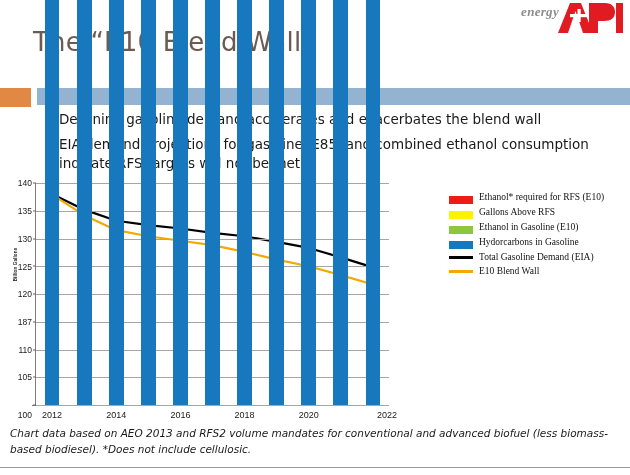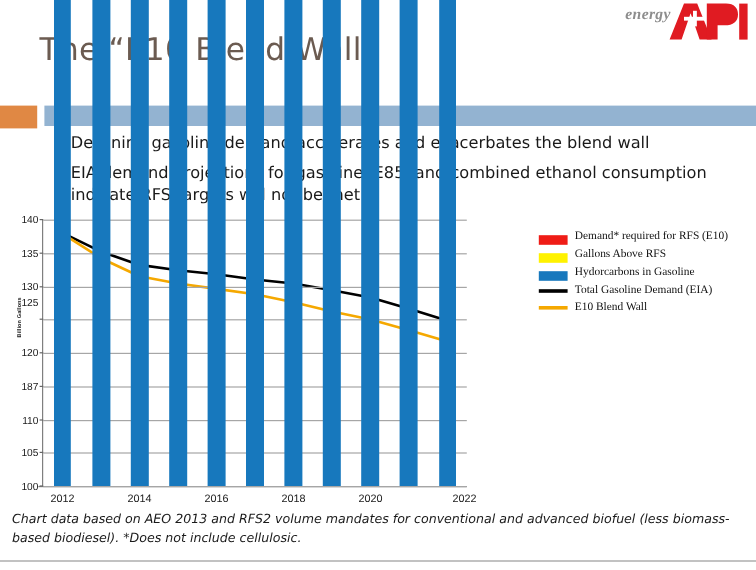--- a/index.html
+++ b/index.html
@@ -166,36 +166,36 @@
   <div class="ylabel">Billion Gallons</div>
   <div class="plot" id="plot">
     <div class="axis-left"></div>
     <div class="axis-bottom"></div>
     <svg class="lines-svg" id="lines-svg" viewBox="0 0 353 222">
         <polyline points="16.045454545454547,11.100000000000023 48.13636363636364,26.64000000000007 80.22727272727273,37.740000000000066 112.31818181818183,42.17999999999995 144.40909090909093,45.509999999999934 176.5,49.94999999999999 208.59090909090912,53.27999999999997 240.6818181818182,58.829999999999984 272.7727272727273,64.93499999999995 304.8636363636364,74.37000000000003 336.9545454545455,84.36000000000001" fill="none" stroke="#000000" stroke-width="2.2" stroke-linejoin="round"></polyline>
         <polyline points="16.045454545454547,11.654999999999973 48.13636363636364,32.190000000000055 80.22727272727273,47.17500000000001 112.31818181818183,53.27999999999997 144.40909090909093,57.72000000000003 176.5,62.15999999999994 208.59090909090912,68.82000000000005 240.6818181818182,76.59 272.7727272727273,83.25 304.8636363636364,92.12999999999997 336.9545454545455,101.56499999999998" fill="none" stroke="#f5a800" stroke-width="2.2" stroke-linejoin="round"></polyline>
       </svg>
   <div class="gridline" style="top: 222px;"></div>
       <div class="ytick-mark" style="top: 222px;"></div>
-      <div class="ytick" style="top: 222px;">100</div>
+      <div class="ytick" style="top: 232px;">100</div>
       <div class="gridline" style="top: 194.25px;"></div>
       <div class="ytick-mark" style="top: 194.25px;"></div>
       <div class="ytick" style="top: 194.25px;">105</div>
       <div class="gridline" style="top: 166.5px;"></div>
       <div class="ytick-mark" style="top: 166.5px;"></div>
       <div class="ytick" style="top: 166.5px;">110</div>
       <div class="gridline" style="top: 138.75px;"></div>
       <div class="ytick-mark" style="top: 138.75px;"></div>
       <div class="ytick" style="top: 138.75px;">187</div>
       <div class="gridline" style="top: 111px;"></div>
       <div class="ytick-mark" style="top: 111px;"></div>
       <div class="ytick" style="top: 111px;">120</div>
       <div class="gridline" style="top: 83.25px;"></div>
       <div class="ytick-mark" style="top: 83.25px;"></div>
-      <div class="ytick" style="top: 69px;">125</div>
+      <div class="ytick" style="top: 84px;">125</div>
       <div class="gridline" style="top: 55.5px;"></div>
       <div class="ytick-mark" style="top: 55.5px;"></div>
       <div class="ytick" style="top: 55.5px;">130</div>
       <div class="gridline" style="top: 27.75px;"></div>
       <div class="ytick-mark" style="top: 27.75px;"></div>
       <div class="ytick" style="top: 27.75px;">135</div>
       <div class="gridline" style="top: 0px;"></div>
       <div class="ytick-mark" style="top: 0px;"></div>
       <div class="ytick" style="top: 0px;">140</div>
       <div class="bar" style="left: 8.66455px; width: 14.7618px; height: 222px;">
@@ -236,27 +236,31 @@
       <div class="bar" style="left: 329.574px; width: 14.7618px; height: 222px;">
         <div class="seg" style="background: rgb(23, 120, 189); top: -387.39px; height: 609.39px;"></div>
       </div>
       <div class="xtick" style="left: 351px;">2022</div>
     </div>
 </div>
 
 <div class="legend" id="legend">
     <div class="legend-item">
       <span class="legend-swatch block" style="background: rgb(239, 28, 22);"></span>
-      <span class="legend-label">Demand* required for RFS (E10)</span>
+      <span class="legend-label">Ethanol* required for RFS (E10)</span>
     </div>
     <div class="legend-item">
       <span class="legend-swatch block" style="background: rgb(255, 242, 0);"></span>
       <span class="legend-label">Gallons Above RFS</span>
     </div>
     <div class="legend-item">
+      <span class="legend-swatch block" style="background: rgb(142, 198, 63);"></span>
+      <span class="legend-label">Ethanol in Gasoline (E10)</span>
+    </div>
+    <div class="legend-item">
       <span class="legend-swatch block" style="background: rgb(23, 120, 189);"></span>
       <span class="legend-label">Hydorcarbons in Gasoline</span>
     </div>
     <div class="legend-item">
       <span class="legend-swatch line" style="background: rgb(0, 0, 0);"></span>
       <span class="legend-label">Total Gasoline Demand (EIA)</span>
     </div>
     <div class="legend-item">
       <span class="legend-swatch line" style="background: rgb(245, 168, 0);"></span>
       <span class="legend-label">E10 Blend Wall</span>

